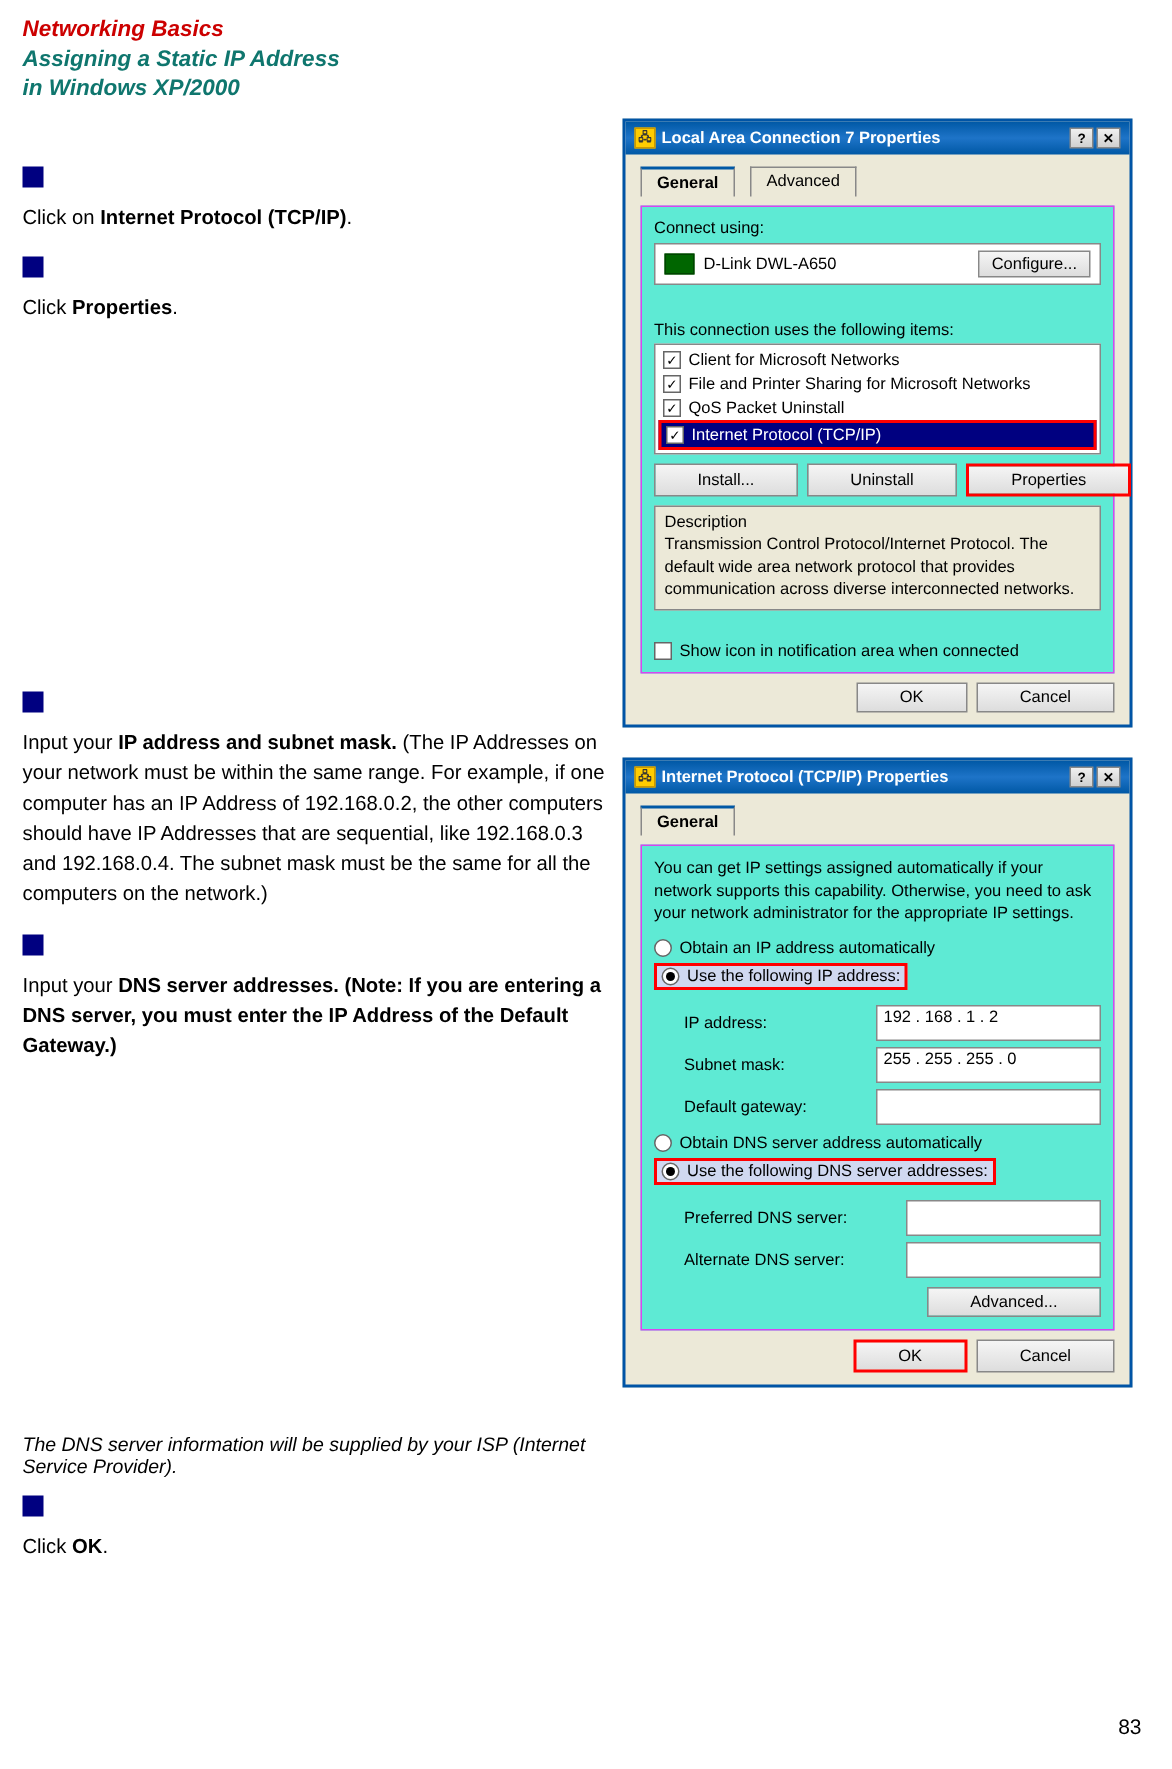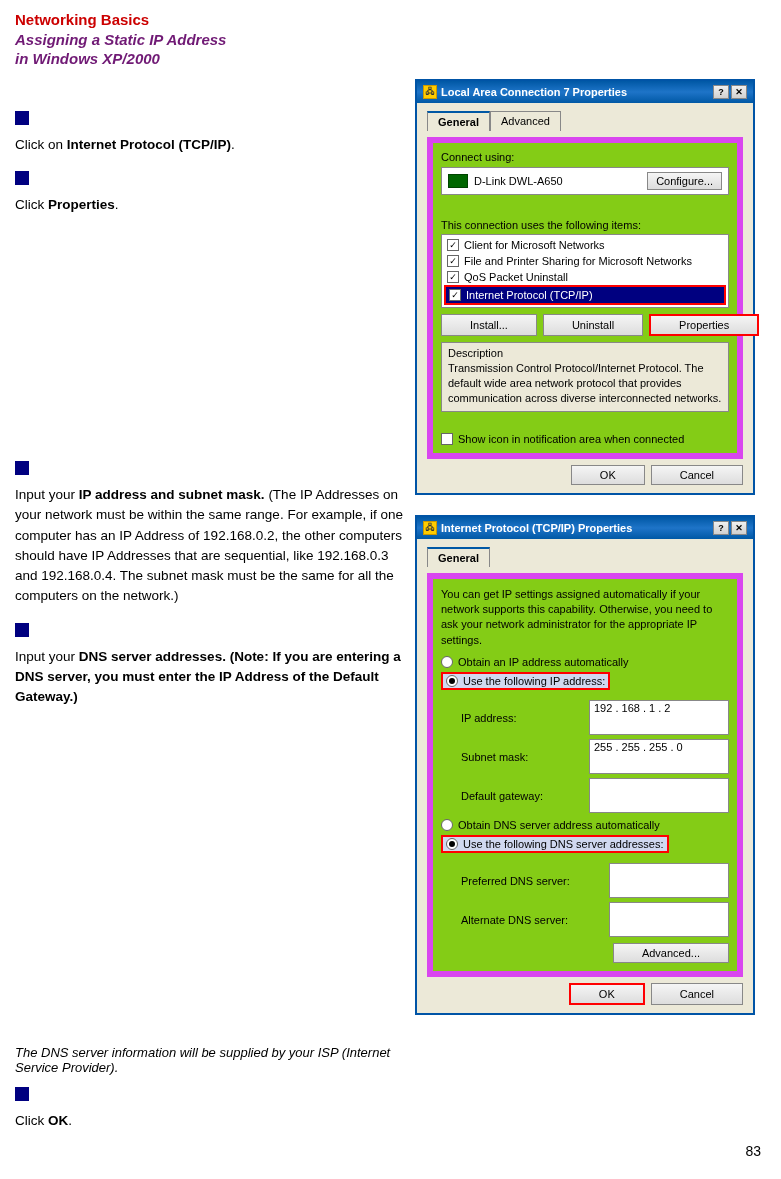--- a/index.html
+++ b/index.html
@@ -10,28 +10,29 @@
       font-family: Arial, sans-serif;
       font-size: 14px;
       position: relative;
       padding: 10px 15px 30px 15px;
     }
 
     .page-title {
       color: #cc0000;
       font-size: 15px;
       font-weight: bold;
+      font-style: italic;
       line-height: 1.3;
     }
 
     .subtitle {
       font-size: 15px;
       font-weight: bold;
       font-style: italic;
-      color: #701a75;
+      color: #0f766e;
       line-height: 1.3;
     }
 
     .main-layout {
       display: flex;
       flex-direction: row;
       gap: 10px;
       margin-top: 10px;
     }
 
@@ -129,42 +130,42 @@
       cursor: pointer;
       color: #000;
     }
 
     .dialog-body {
       padding: 8px 10px;
     }
 
     .dialog-tabs {
       display: flex;
-      gap: 0;
+      gap: 10px;
       margin-bottom: 6px;
     }
 
     .dialog-tab {
       padding: 3px 10px;
       background: #ece9d8;
       border: 1px solid #888;
       border-bottom: none;
       font-size: 11px;
       cursor: pointer;
     }
 
     .dialog-tab.active {
       background: #ece9d8;
       font-weight: bold;
       border-top: 2px solid #0058a5;
     }
 
     .dialog-content-area {
-      border: 6px solid #d946ef;
-      background: #84cc16;
+      border: 1px solid #d946ef;
+      background: #5eead4;
       padding: 8px;
     }
 
     .dialog-label {
       font-size: 11px;
       color: #000;
       margin-bottom: 4px;
     }
 
     .connect-using-row {
@@ -346,21 +347,21 @@
       color: #000;
       display: flex;
       align-items: center;
     }
 
     .ip-field-input {
       border: 1px solid #888;
       background: #fff;
       padding: 1px 4px;
       font-size: 11px;
-      height: 35px;
+      height: 24px;
     }
 
     .dns-fields-grid {
       display: grid;
       grid-template-columns: 140px 1fr;
       gap: 4px 8px;
       margin: 6px 0 6px 20px;
       font-size: 11px;
     }
 

